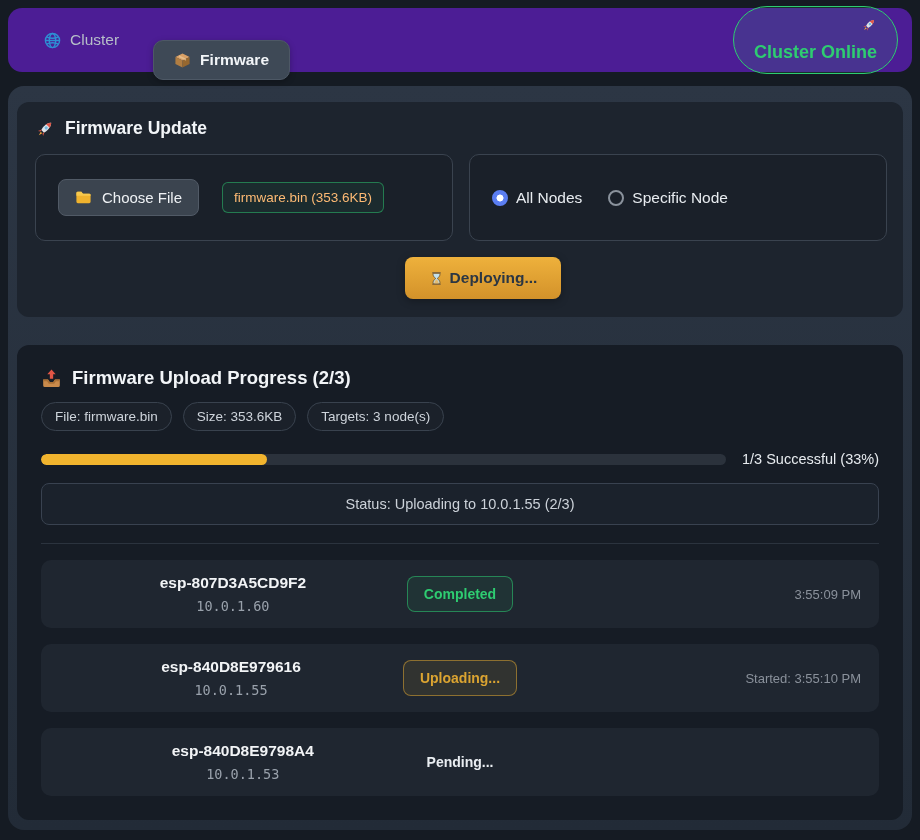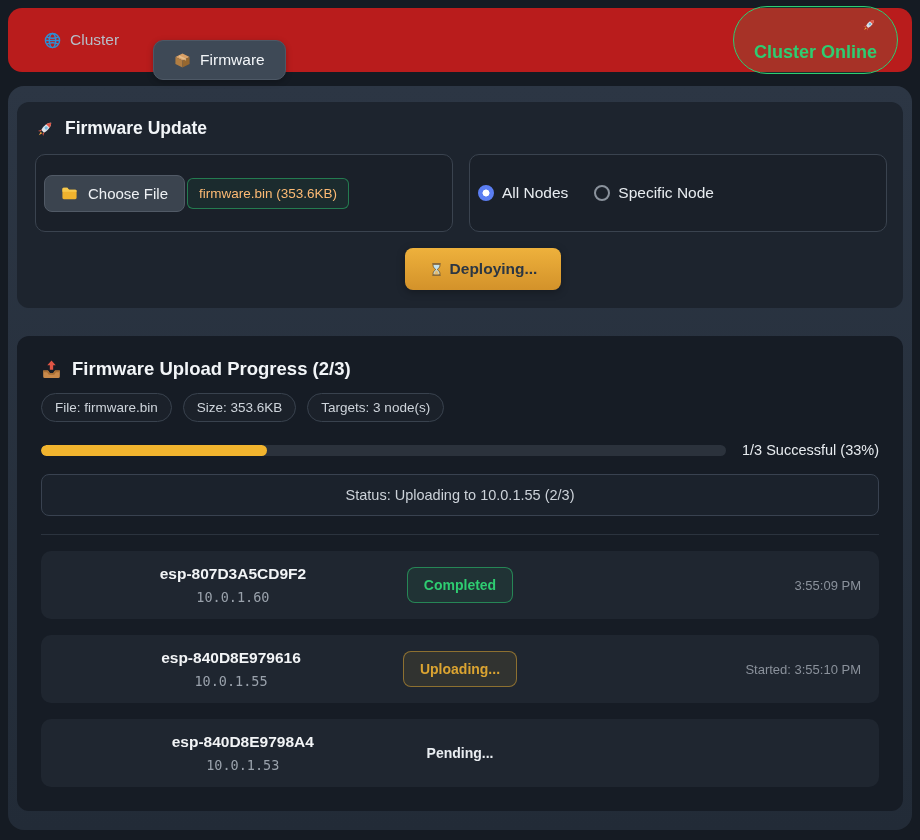--- a/index.html
+++ b/index.html
@@ -7,40 +7,40 @@
   body {
     background: #151b23;
     font-family: "Liberation Sans", "DejaVu Sans", sans-serif;
     color: #e8ecf0;
     padding: 8px;
   }
   .icon { display: inline-flex; align-items: center; justify-content: center; line-height: 0; }
 
   
   .navbar {
-    background: #b91c1c;
+    background: #4c1d95;
     border-radius: 14px;
     height: 64px;
     display: flex;
     align-items: center;
     padding: 0 14px 0 20px;
     margin-bottom: 14px;
   }
   .tabs { display: flex; align-items: center; gap: 18px; }
   .tab {
     display: flex; align-items: center; gap: 9px;
     background: transparent; border: none; cursor: pointer;
     font-family: inherit; font-size: 15.5px; color: #b6bec8;
     padding: 11px 16px; border-radius: 10px;
   }
   .tab.active {
     background: #3e4956;
     border: 1px solid #4d5865;
     color: #f2f5f8;
-    font-weight: normal;
+    font-weight: bold;
     box-shadow: 0 2px 6px rgba(0,0,0,0.25);
     padding: 10px 20px;
     margin-top: 40px;
   }
   .spacer { flex: 1; }
   .online-badge {
     display: flex; align-items: flex-end; gap: 9px;
     background: rgba(46, 204, 113, 0.13);
     border: 1px solid #2ecc71;
     color: #2ecc71;
@@ -68,23 +68,23 @@
     font-size: 17.5px; font-weight: bold; color: #f2f5f8;
   }
   .card-update .card-title { margin-bottom: 15px; }
 
   .panels { display: flex; gap: 16px; }
   .panel {
     flex: 1;
     border: 1px solid #3a434f;
     background: rgba(0,0,0,0.10);
     border-radius: 10px;
-    padding: 22px 8px;
-    display: flex; align-items: center; gap: 2px;
-    height: 78px;
+    padding: 22px 22px;
+    display: flex; align-items: center; gap: 23px;
+    height: 87px;
   }
   .choose-file-btn {
     display: flex; align-items: center; gap: 10px;
     background: #3b444f;
     border: 1px solid #515a66;
     border-radius: 8px;
     color: #eef1f4;
     font-family: inherit; font-size: 15px;
     padding: 9px 16px;
     cursor: pointer;

